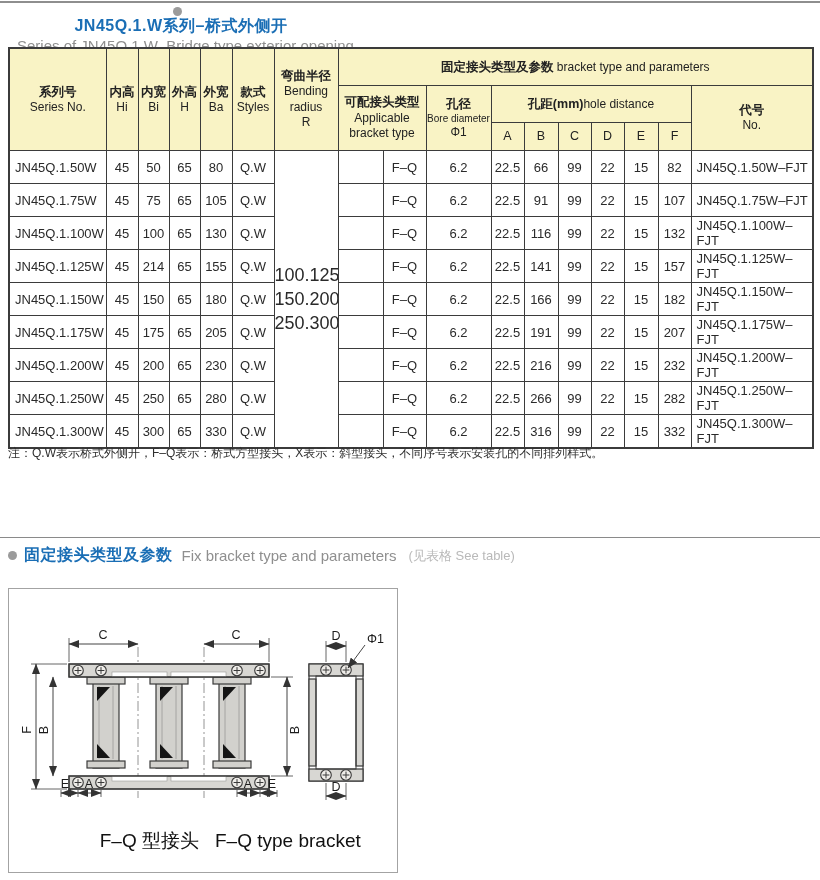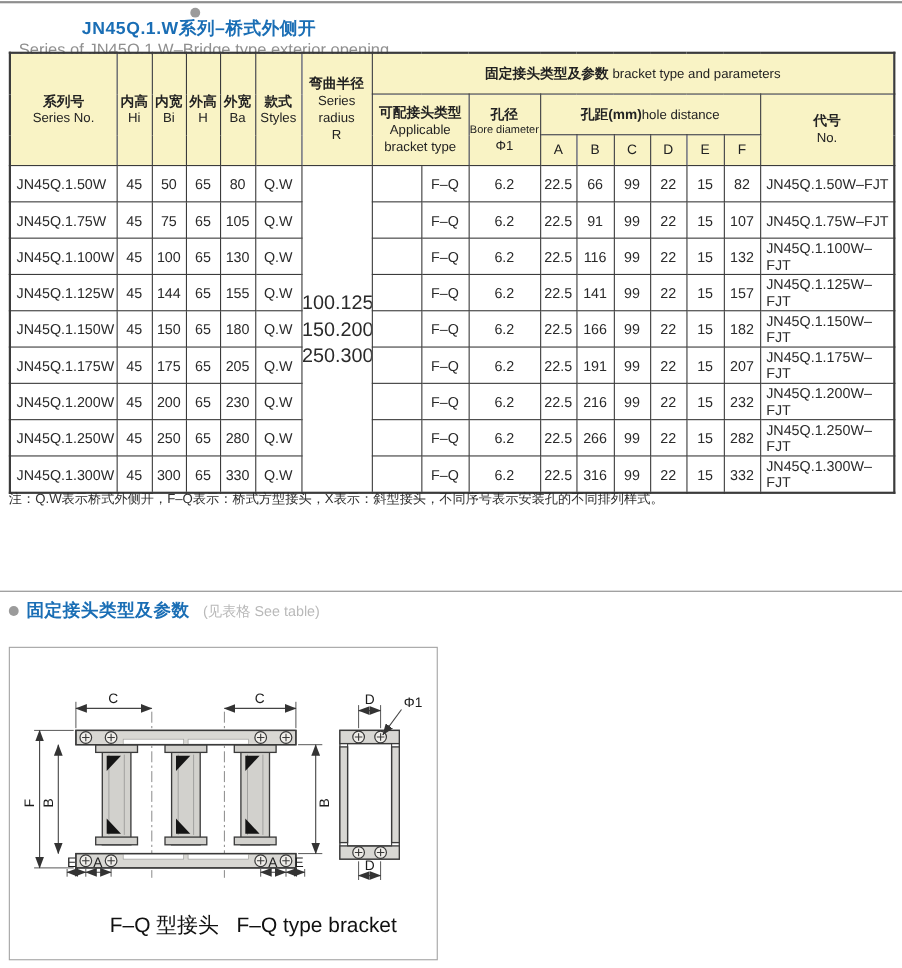--- a/index.html
+++ b/index.html
@@ -98,21 +98,21 @@
         <th rowspan="3">
           <span class="zh">外宽</span>
           <span class="en">Ba</span>
         </th>
         <th rowspan="3">
           <span class="zh">款式</span>
           <span class="en">Styles</span>
         </th>
         <th rowspan="3">
           <span class="zh">弯曲半径</span>
-          <span class="en">Series</span>
+          <span class="en">Bending</span>
           <span class="en">radius</span>
           <span class="en">R</span>
         </th>
         <th colspan="10" class="group">
           <span class="inline-zh">固定接头类型及参数</span>
           <span class="inline-en">bracket type and parameters</span>
         </th>
       </tr>
       <tr>
         <th colspan="2" rowspan="2">
@@ -194,21 +194,21 @@
           <td>116</td>
           <td>99</td>
           <td>22</td>
           <td>15</td>
           <td>132</td>
           <td class="al">JN45Q.1.100W–FJT</td>
         </tr>
         <tr>
           <td class="al">JN45Q.1.125W</td>
           <td>45</td>
-          <td>144</td>
+          <td>214</td>
           <td>65</td>
           <td>155</td>
           <td>Q.W</td>
           <td></td>
           <td>F–Q</td>
           <td>6.2</td>
           <td>22.5</td>
           <td>141</td>
           <td>99</td>
           <td>22</td>
@@ -311,20 +311,21 @@
 
   <div class="notes">
     <div class="nzh">注：Q.W表示桥式外侧开，F–Q表示：桥式方型接头，X表示：斜型接头，不同序号表示安装孔的不同排列样式。</div>
   </div>
 
   <div class="divider"></div>
 
   <div class="sec-title" style="top:545px;">
     <span class="bullet"></span>
     <span class="zh">固定接头类型及参数</span>
+    <span class="en">Fix bracket type and parameters</span>
     <span class="see">(见表格 See table)</span>
   </div>
 
   <div class="diagram-box">
     <svg viewBox="0 0 388 283" width="388" height="283">
       <defs>
         <marker id="ar" markerWidth="11" markerHeight="8" refX="10" refY="4" orient="auto-start-reverse">
           <path d="M0,0 L10.5,4 L0,8 z" fill="#333"></path>
         </marker>
         <g id="screw">

